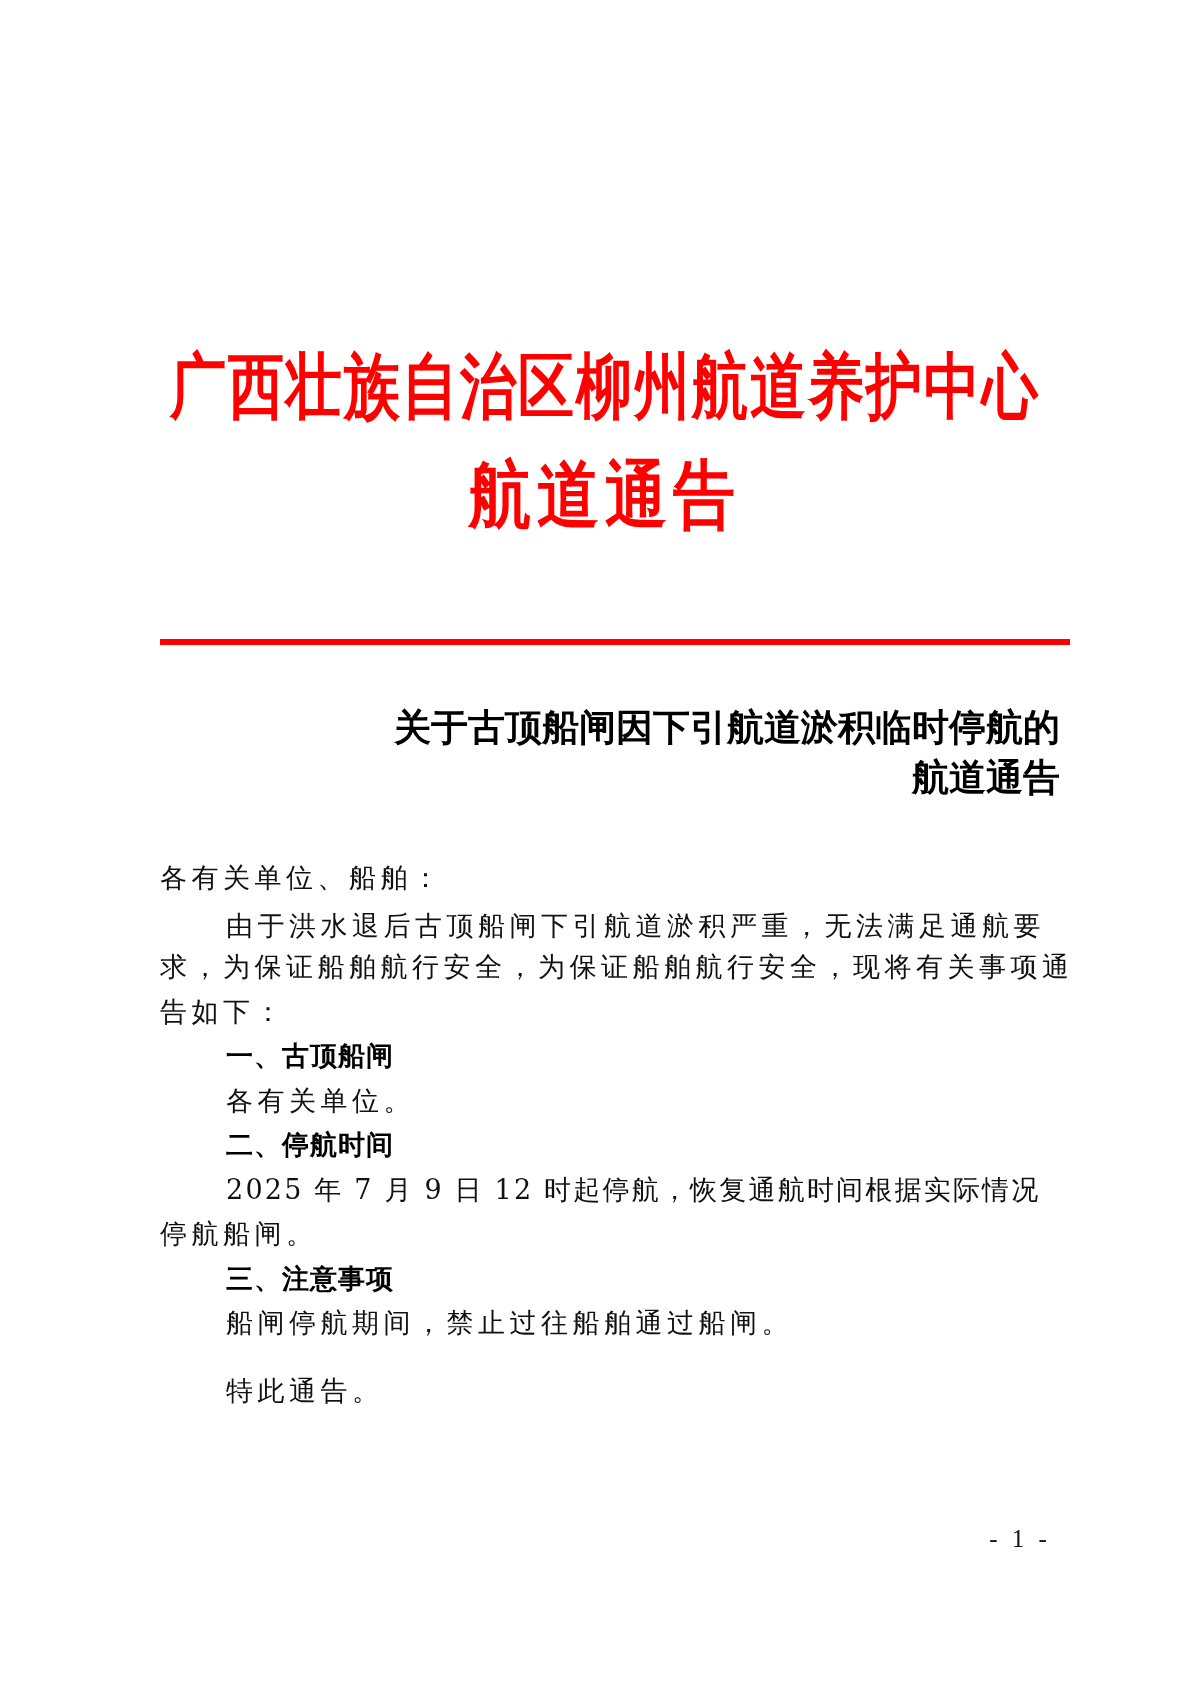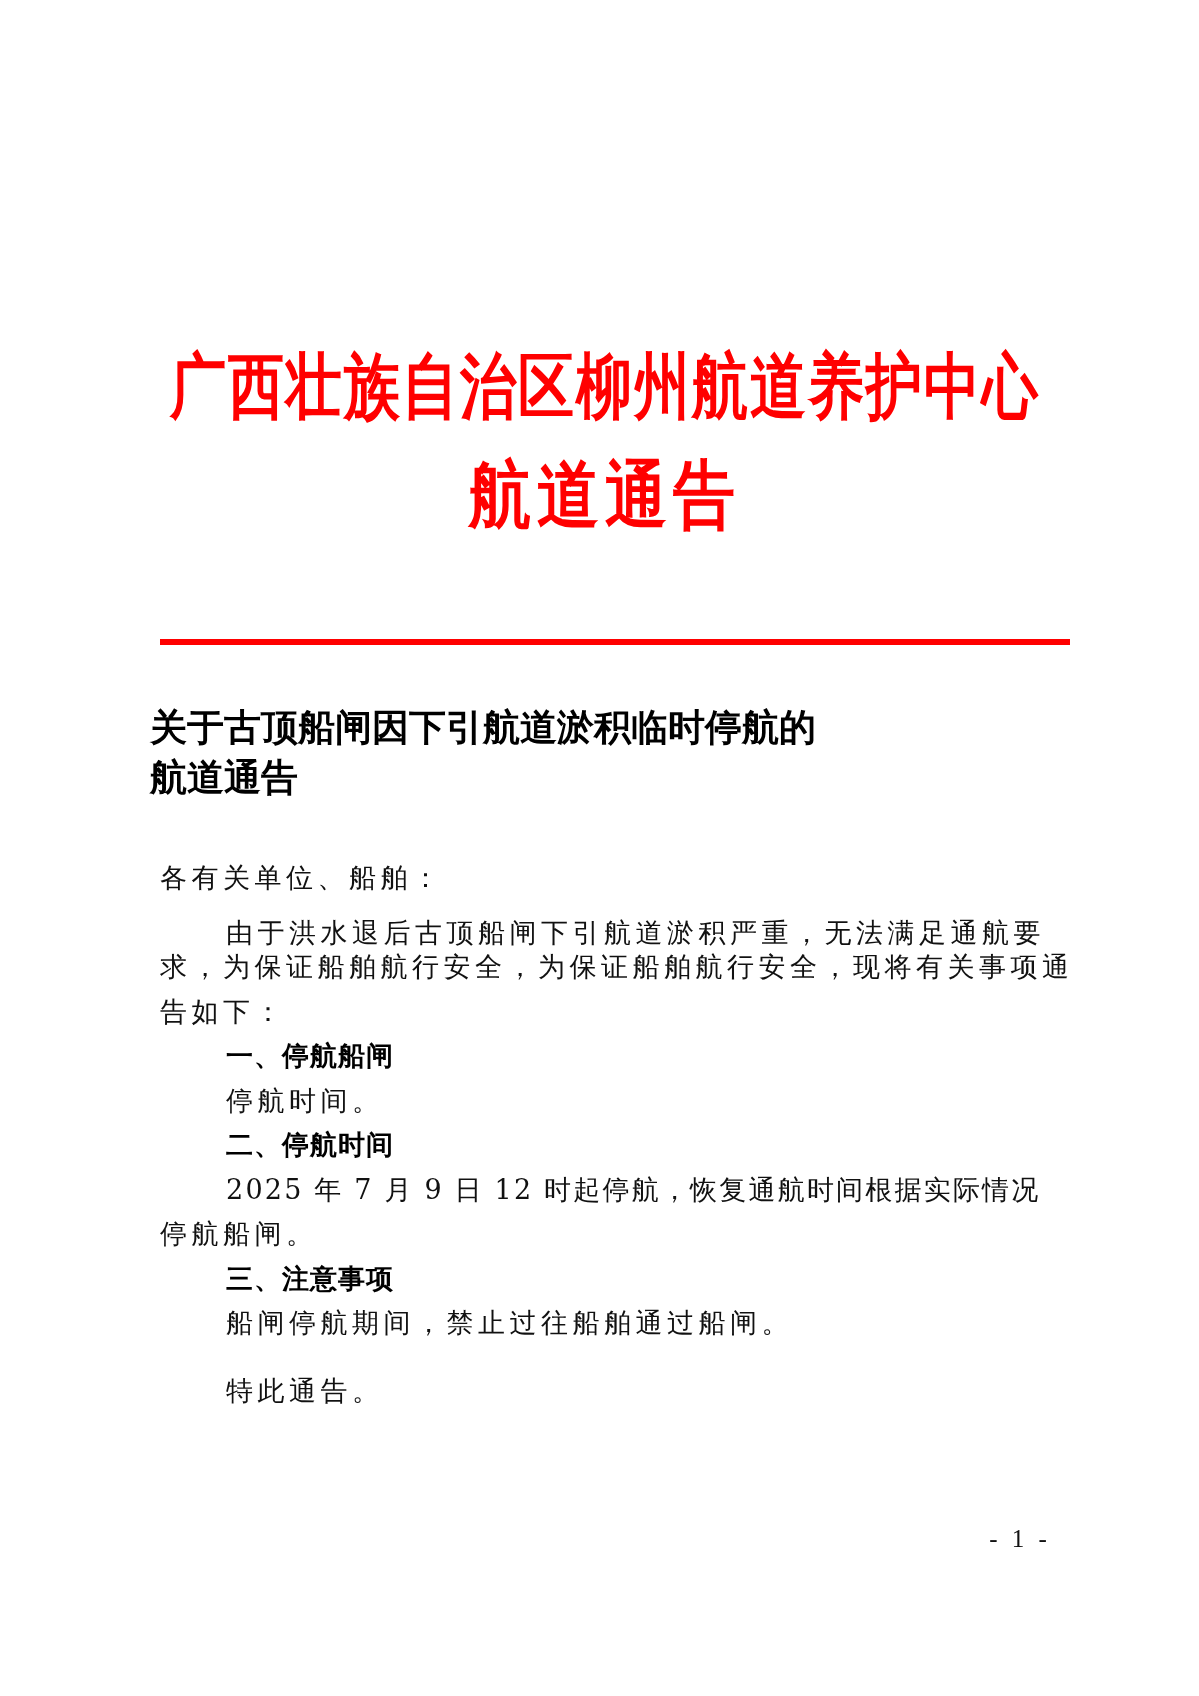--- a/index.html
+++ b/index.html
@@ -67,21 +67,21 @@
       left: 160px;
       top: 639px;
       width: 910px;
       height: 6px;
       background: #ff0000;
     }
     .notice-title {
       position: absolute;
       left: 150px;
       width: 910px;
-      text-align: left;
+      text-align: right;
       font-family: Liberation Sans, sans-serif;
       font-weight: bold;
       font-size: 37px;
       color: #000000;
       white-space: nowrap;
     }
     .notice-title-line1 { top: 702px; line-height: 52px; }
     .notice-title-line2 { top: 752px; line-height: 52px; }
 
     .body-text {
@@ -127,26 +127,26 @@
   <div class="masthead masthead-line2">航道通告</div>
 
 
   <div class="red-rule"></div>
 
   <div class="notice-title notice-title-line1">关于古顶船闸因下引航道淤积临时停航的</div>
   <div class="notice-title notice-title-line2">航道通告</div>
 
   <div class="body-text" style="top:856px;">
     <div class="line" style="top:0px;">各有关单位、船舶：</div>
-    <div class="line indent" style="top:55px;font-family:Liberation Serif, serif;">由于洪水退后古顶船闸下引航道淤积严重，无法满足通航要</div>
+    <div class="line indent" style="top:48px;font-family:Liberation Serif, serif;">由于洪水退后古顶船闸下引航道淤积严重，无法满足通航要</div>
     <div class="line" style="top:89px;">求，为保证船舶航行安全，为保证船舶航行安全，现将有关事项通</div>
     <div class="line" style="top:134px;">告如下：</div>
 
-    <div class="line indent section-heading" style="top:178px;">一、停航船闸</div>
-    <div class="line indent" style="top:222.5px;">停航时间。</div>
+    <div class="line indent section-heading" style="top:178px;">一、古顶船闸</div>
+    <div class="line indent" style="top:222.5px;">各有关单位。</div>
 
     <div class="line indent section-heading" style="top:267px;">二、停航时间</div>
     <div class="line indent" style="top:311.5px; letter-spacing:2.2px;">2025 年 7 月 9 日 12 时起停航，恢复通航时间根据实际情况</div>
     <div class="line" style="top:356px;">停航船闸。</div>
 
     <div class="line indent section-heading" style="top:400.5px;text-align:center;">三、注意事项</div>
     <div class="line indent" style="top:445px;">船闸停航期间，禁止过往船舶通过船闸。</div>
 
     <div class="line indent" style="top:513px;">特此通告。</div>
   </div>

